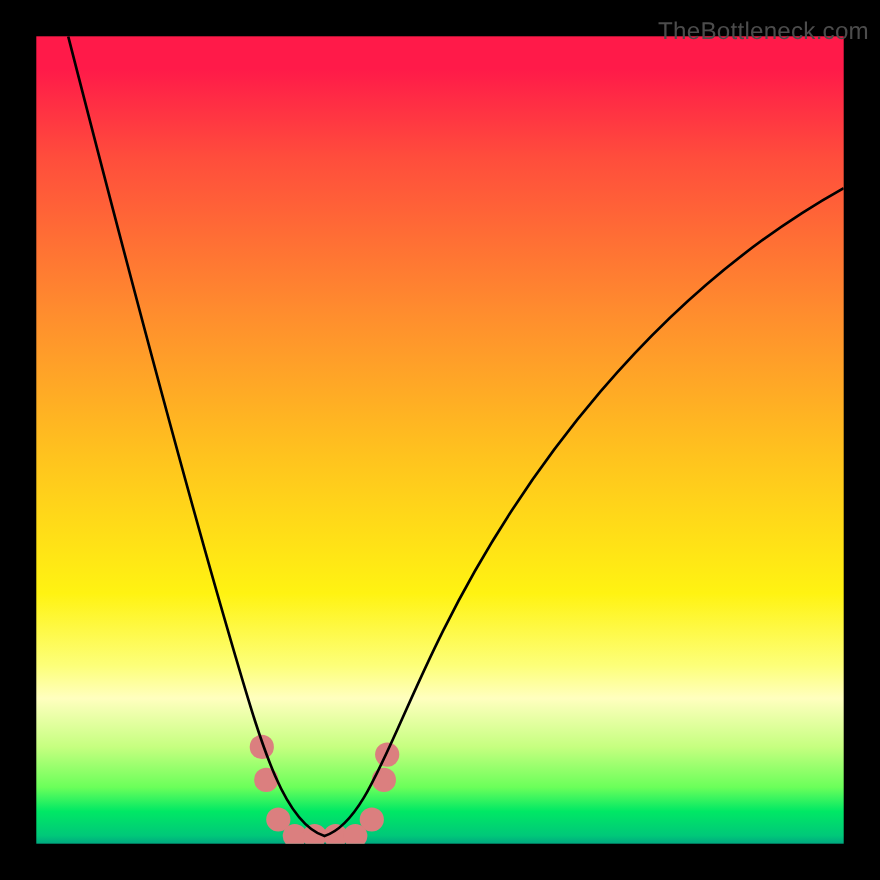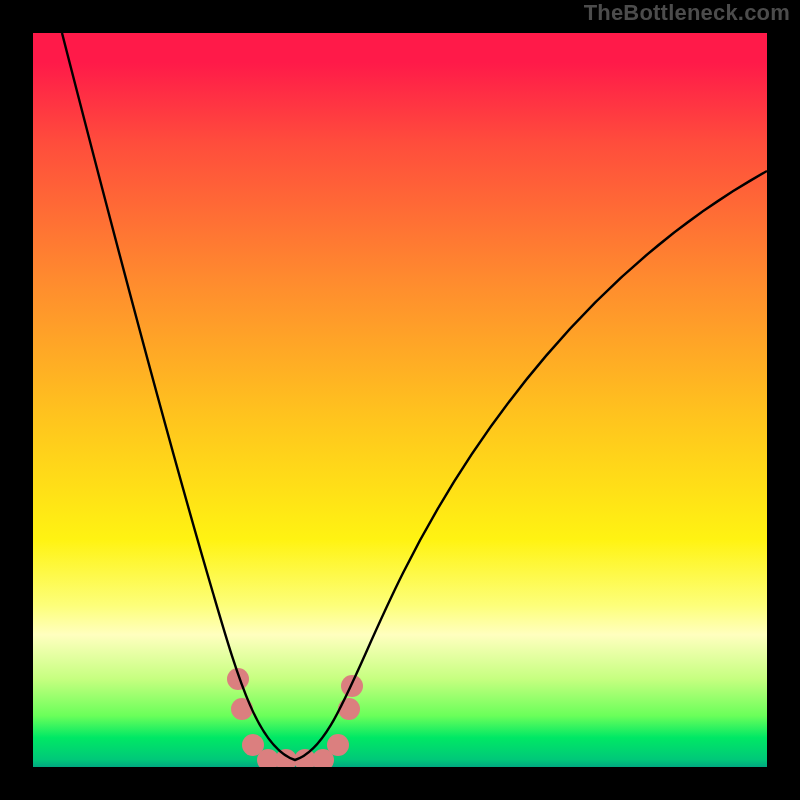--- a/index.html
+++ b/index.html
@@ -37,26 +37,26 @@
       #ffffbf 82%,
       #c6ff80 88%,
       #6bff5a 93%,
       #00e865 96%,
       #00c879 99%,
       #00a880 100%
     );
   }
   .watermark {
     position: absolute;
-    top: 0;
+    top: 15px;
     right: 10px;
     color: #4c4c4c;
     font-size: 22px;
     letter-spacing: 0.2px;
-    font-weight: 700;
+    font-weight: 400;
   }
   svg.curve {
     position: absolute;
     left: 0;
     top: 0;
   }
 </style>
 </head>
 <body>
 

